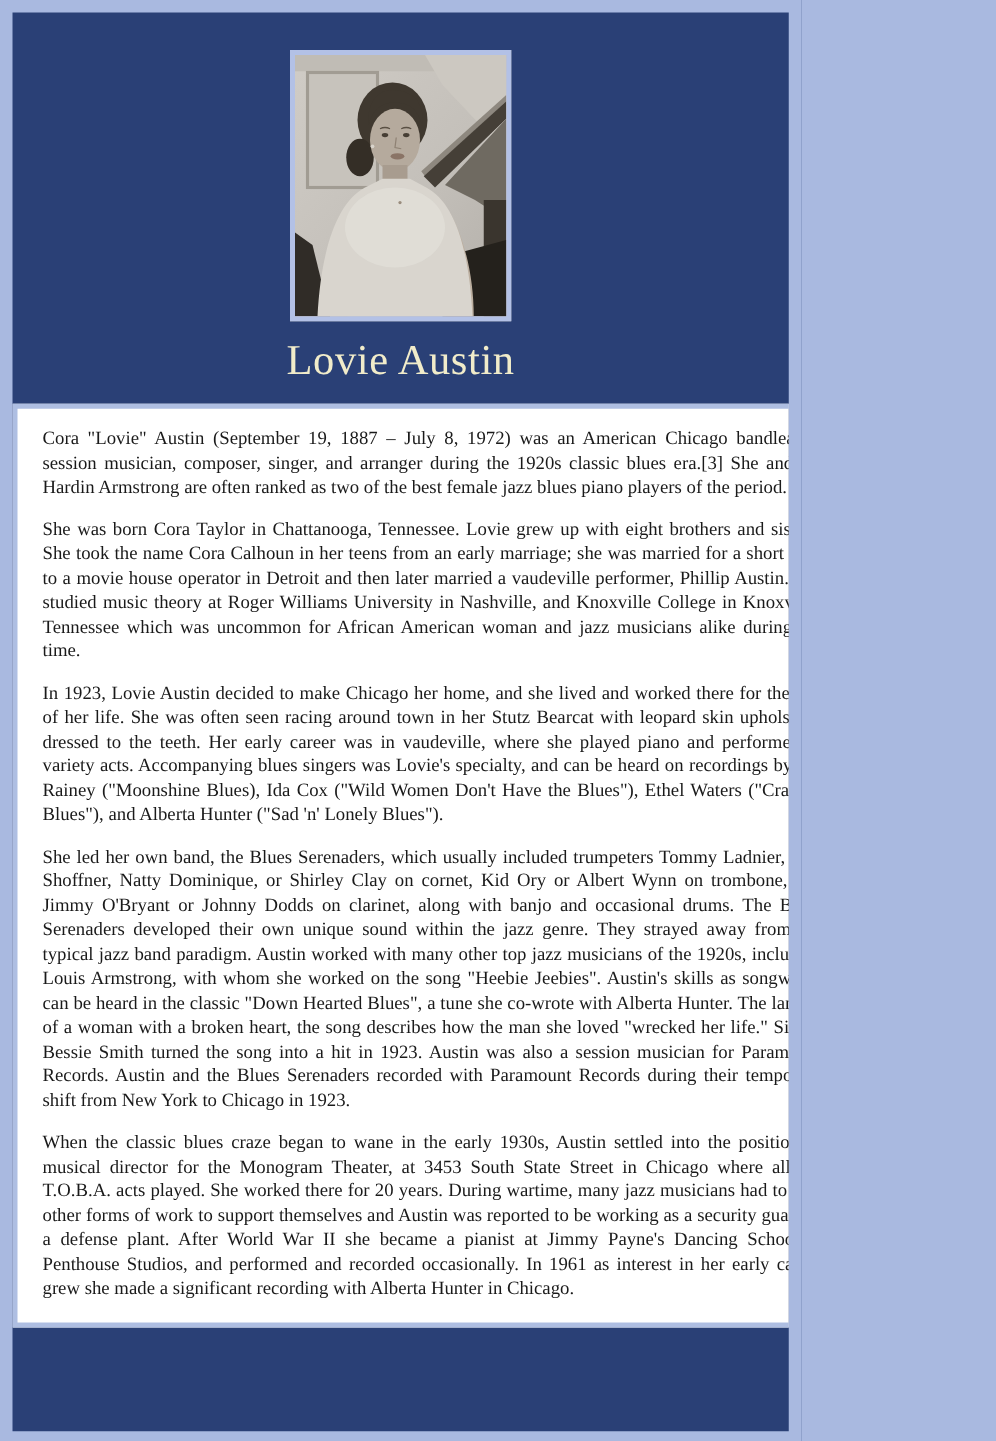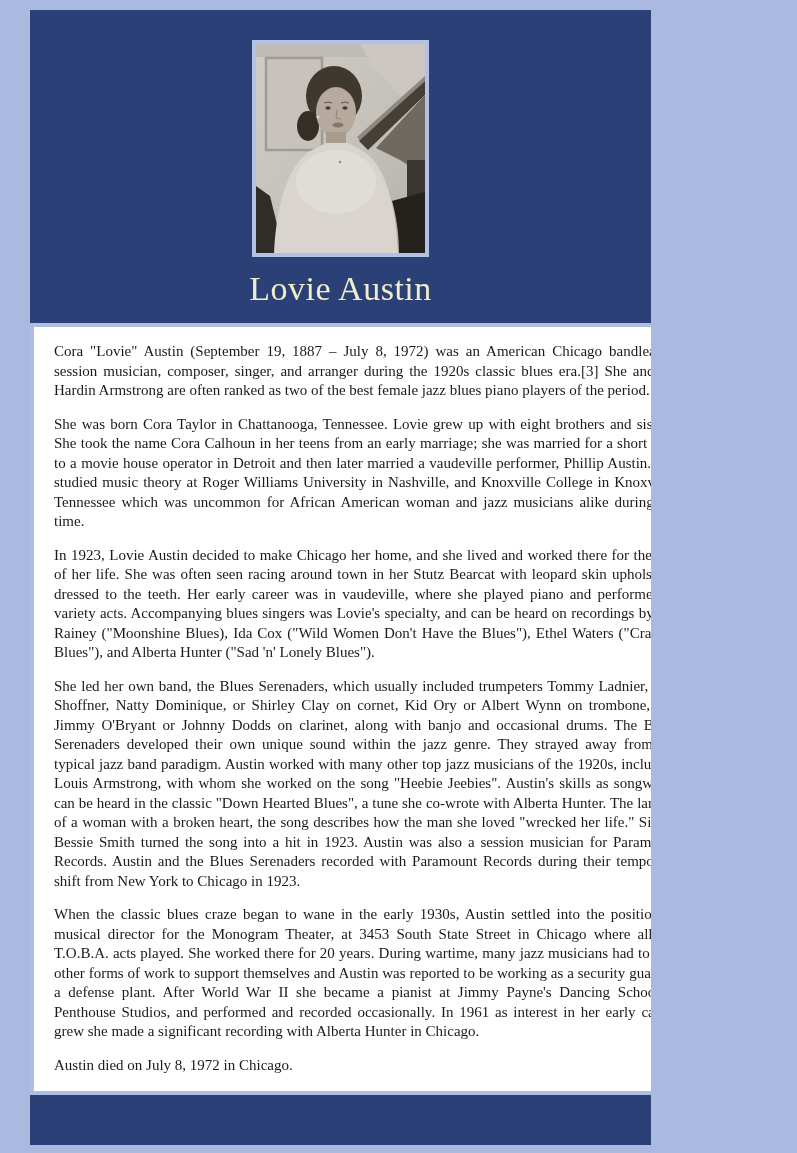--- a/index.html
+++ b/index.html
@@ -10,21 +10,20 @@
   .page-frame {
     position: relative;
     width: 641px;
     height: 1153px;
     box-sizing: border-box;
     border: 10px solid #a9b9e0;
     border-bottom-width: 8px;
     background: #2a4076;
     overflow: hidden;
     font-family: "Liberation Serif", serif;
-    margin-left: 20px;
   }
   .photo-frame {
     width: 169px;
     height: 209px;
     margin: 30px auto 0 auto;
     border: 4px solid #b3c1e6;
     background: #c9c5bf;
   }
   .photo-frame svg {
     display: block;
@@ -118,16 +117,15 @@
   </div>
 
   <h1 class="page-title">Lovie Austin</h1>
 
   <div class="content-box">
     <p>Cora "Lovie" Austin (September 19, 1887 – July 8, 1972) was an American Chicago bandleader, session musician, composer, singer, and arranger during the 1920s classic blues era.[3] She and Lil Hardin Armstrong are often ranked as two of the best female jazz blues piano players of the period.</p>
     <p>She was born Cora Taylor in Chattanooga, Tennessee. Lovie grew up with eight brothers and sisters. She took the name Cora Calhoun in her teens from an early marriage; she was married for a short time to a movie house operator in Detroit and then later married a vaudeville performer, Phillip Austin. She studied music theory at Roger Williams University in Nashville, and Knoxville College in Knoxville, Tennessee which was uncommon for African American woman and jazz musicians alike during the time.</p>
     <p>In 1923, Lovie Austin decided to make Chicago her home, and she lived and worked there for the rest of her life. She was often seen racing around town in her Stutz Bearcat with leopard skin upholstery, dressed to the teeth. Her early career was in vaudeville, where she played piano and performed in variety acts. Accompanying blues singers was Lovie's specialty, and can be heard on recordings by Ma Rainey ("Moonshine Blues), Ida Cox ("Wild Women Don't Have the Blues"), Ethel Waters ("Craving Blues"), and Alberta Hunter ("Sad 'n' Lonely Blues").</p>
     <p>She led her own band, the Blues Serenaders, which usually included trumpeters Tommy Ladnier, Bob Shoffner, Natty Dominique, or Shirley Clay on cornet, Kid Ory or Albert Wynn on trombone, and Jimmy O'Bryant or Johnny Dodds on clarinet, along with banjo and occasional drums. The Blues Serenaders developed their own unique sound within the jazz genre. They strayed away from the typical jazz band paradigm. Austin worked with many other top jazz musicians of the 1920s, including Louis Armstrong, with whom she worked on the song "Heebie Jeebies". Austin's skills as songwriter can be heard in the classic "Down Hearted Blues", a tune she co-wrote with Alberta Hunter. The lament of a woman with a broken heart, the song describes how the man she loved "wrecked her life." Singer Bessie Smith turned the song into a hit in 1923. Austin was also a session musician for Paramount Records. Austin and the Blues Serenaders recorded with Paramount Records during their temporary shift from New York to Chicago in 1923.</p>
     <p>When the classic blues craze began to wane in the early 1930s, Austin settled into the position of musical director for the Monogram Theater, at 3453 South State Street in Chicago where all the T.O.B.A. acts played. She worked there for 20 years. During wartime, many jazz musicians had to find other forms of work to support themselves and Austin was reported to be working as a security guard at a defense plant. After World War II she became a pianist at Jimmy Payne's Dancing School at Penthouse Studios, and performed and recorded occasionally. In 1961 as interest in her early career grew she made a significant recording with Alberta Hunter in Chicago.</p>
-    <p>Austin died on July 8, 1972 in Chicago.</p>
   </div>
 
 </div>
 
 </body></html>

